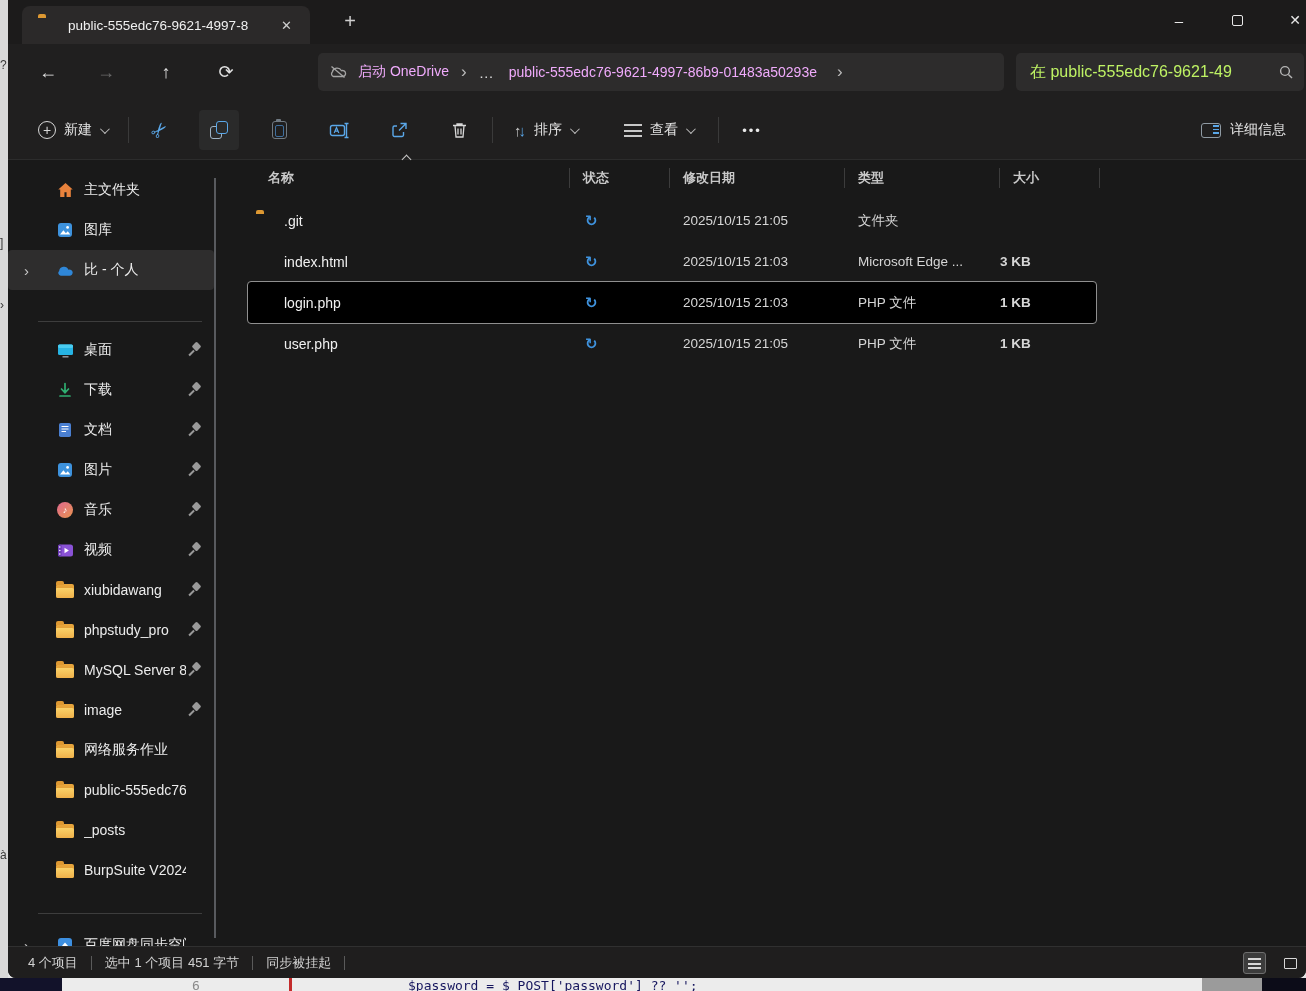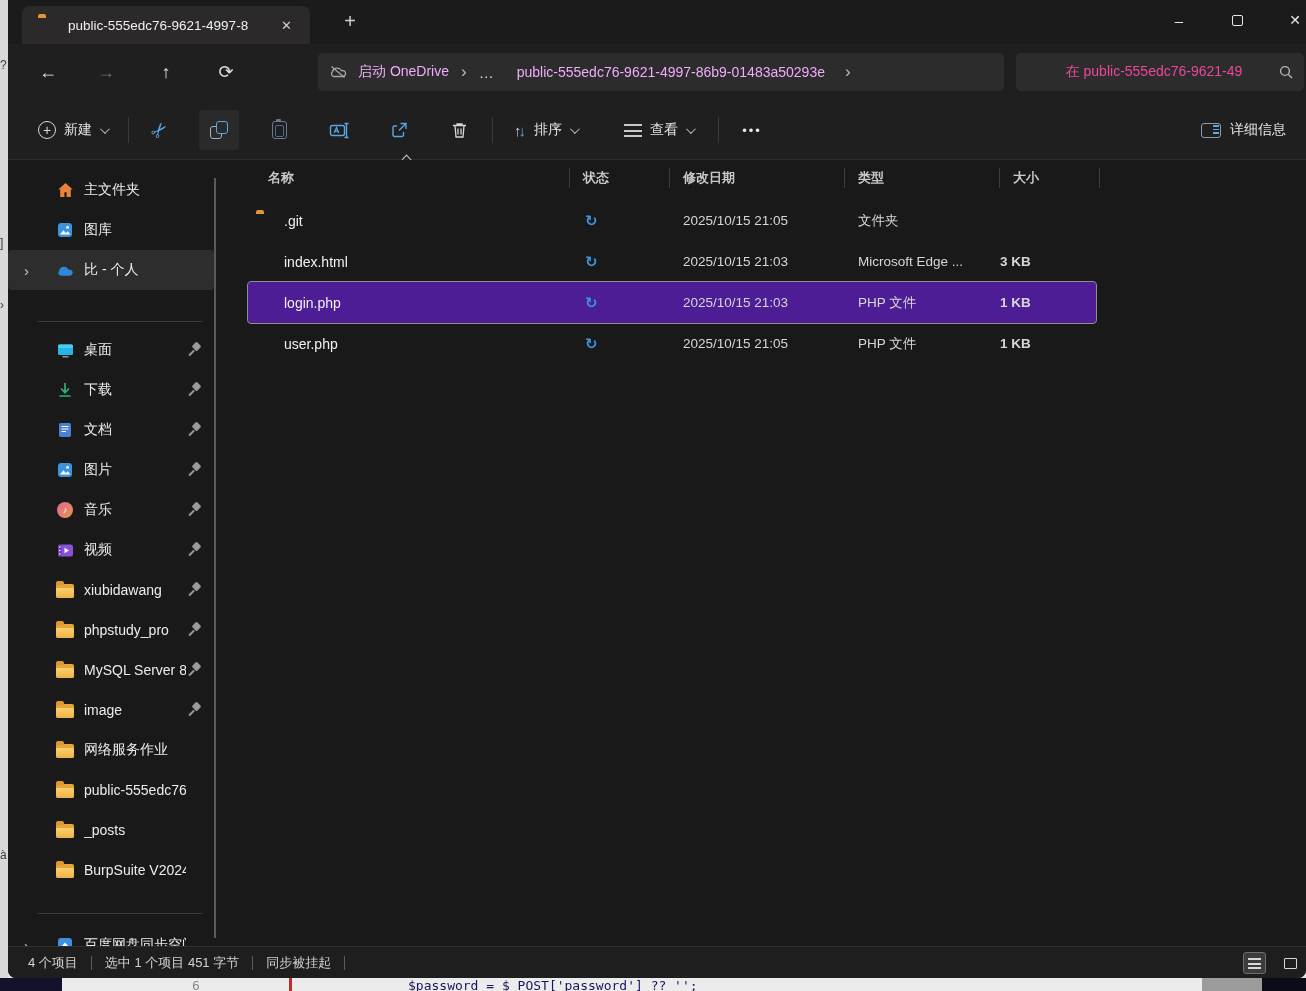--- a/index.html
+++ b/index.html
@@ -39,22 +39,22 @@
   .nav { position:absolute; top:12px; width:32px; height:32px; display:flex; align-items:center; justify-content:center;
     font-size:18px; color:#e0e0e0; border-radius:4px; }
   .nav.dis { color:#6a6a6a; }
   .crumbbar { position:absolute; left:310px; top:9px; width:686px; height:38px; background:#2d2c2c; border-radius:5px;
     display:flex; align-items:center; padding:0 10px; gap:10px; }
   .crumb-txt { font-size:14px; color:#f0abfc; white-space:nowrap; }
   .crumb-sep { font-size:17px; color:#bdbdbd; padding:0 2px; }
   .crumb-dots { font-size:15px; color:#dcdcdc; letter-spacing:1px; }
   .searchbox { position:absolute; left:1008px; top:9px; width:288px; height:38px; background:#2d2c2c; border-radius:5px;
     display:flex; align-items:center; padding:0 10px 0 14px; }
-  .searchbox input { flex:1; background:transparent; border:none; outline:none; color:#ec4899; font-size:14px;
-    font-family:inherit; white-space:nowrap; overflow:hidden;text-align:center; }
+  .searchbox input { flex:1; background:transparent; border:none; outline:none; color:#bef264; font-size:16px;
+    font-family:inherit; white-space:nowrap; overflow:hidden; }
 
   
   .toolbar { position:absolute; left:0; top:100px; width:100%; height:60px; background:#201f1f; border-bottom:1px solid #2c2c2c; }
   .tbtn { position:absolute; top:10px; height:40px; display:flex; align-items:center; justify-content:center;
     border-radius:4px; color:#e4e4e4; font-size:14px; gap:8px; }
   .tdiv { position:absolute; top:17px; width:1px; height:26px; background:#3a3a3a; }
   .chev { display:inline-block; width:7px; height:7px; border-right:1.4px solid #b9b9b9; border-bottom:1.4px solid #b9b9b9;
     transform:rotate(45deg) translateY(-2px); }
   .plus-circle { display:inline-flex; width:18px; height:18px; border:1.4px solid #d8d8d8; border-radius:50%;
     align-items:center; justify-content:center; font-size:14px; color:#d8d8d8; line-height:1; }
@@ -93,21 +93,21 @@
   .files { position:absolute; left:220px; top:160px; right:0; bottom:32px; }
   .fhead { position:absolute; left:0; top:0; width:1078px; height:36px; display:grid;
     grid-template-columns:342px 100px 175px 155px 100px 1fr; align-items:center; font-size:13px; color:#c9c9c9;font-weight:bold; }
   .fhead .hc { height:20px; line-height:20px; border-right:1px solid #3c3c3c; padding-left:13px; position:relative; }
   .fhead .hc:first-child { padding-left:40px; }
   .fhead .hc:last-child { border-right:none; }
   .sortcaret { position:absolute; left:175px; top:-12px; width:7px; height:7px;
     border-left:1.4px solid #c9c9c9; border-top:1.4px solid #c9c9c9; transform:rotate(45deg); }
   .frow { position:absolute; left:20px; width:848px; height:41px; display:grid;
     grid-template-columns:322px 100px 175px 155px 96px; align-items:center; font-size:13.5px; color:#d6d6d6; border-radius:3px; }
-  .frow.sel { background:#4c1d95; outline:1px solid #8f8f8f; }
+  .frow.sel { background:#000000; outline:1px solid #8f8f8f; }
   .cell-name { display:flex; align-items:center; gap:10px; padding-left:8px; color:#f0f0f0; font-size:14px; }
   .cell-status { padding-left:15px; }
   .cell-date { padding-left:13px; }
   .cell-type { padding-left:13px; }
   .cell-size { text-align:left; padding-right:6px;font-weight:bold; }
   .sync { color:#3f93de; font-size:15px; font-weight:bold; }
 
   
   .ficon { position:relative; width:18px; height:16px; flex:0 0 18px; }
   .fold { position:relative; width:18px; height:14px; margin-top:2px; background:linear-gradient(#e8a63c,#dd9832); border-radius:2px; }
@@ -175,21 +175,21 @@
     <div class="nav" style="left:202px">⟳</div>
 
     <div class="crumbbar">
       <svg width="20" height="16" viewBox="0 0 20 16">
         <path d="M5.5 12.5h9a3 3 0 1 0-1-5.8A5 5 0 0 0 4.3 8a2.7 2.7 0 0 0 1.2 4.5z" fill="none" stroke="#a5a5a5" stroke-width="1.3"></path>
         <path d="M3.5 2.5l13 11" stroke="#a5a5a5" stroke-width="1.3"></path>
       </svg>
       <span class="crumb-txt">启动 OneDrive</span>
       <span class="crumb-sep">›</span>
       <span class="crumb-dots">…</span>
-      <span class="crumb-txt" style="margin-left:12px">public-555edc76-9621-4997-86b9-01483a50293e</span>
+      <span class="crumb-txt" style="margin-left:4px">public-555edc76-9621-4997-86b9-01483a50293e</span>
       <span class="crumb-sep" style="margin-left:8px">›</span>
     </div>
 
     <div class="searchbox">
       <input value="在 public-555edc76-9621-49" style="">
       <svg width="16" height="16" viewBox="0 0 16 16">
         <circle cx="7" cy="7" r="4.4" fill="none" stroke="#b5b5b5" stroke-width="1.4"></circle>
         <path d="M10.4 10.4L14 14" stroke="#b5b5b5" stroke-width="1.4"></path>
       </svg>
     </div>

